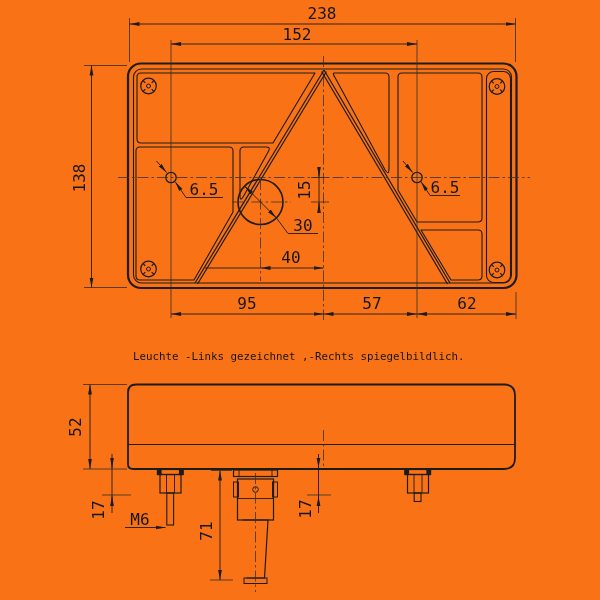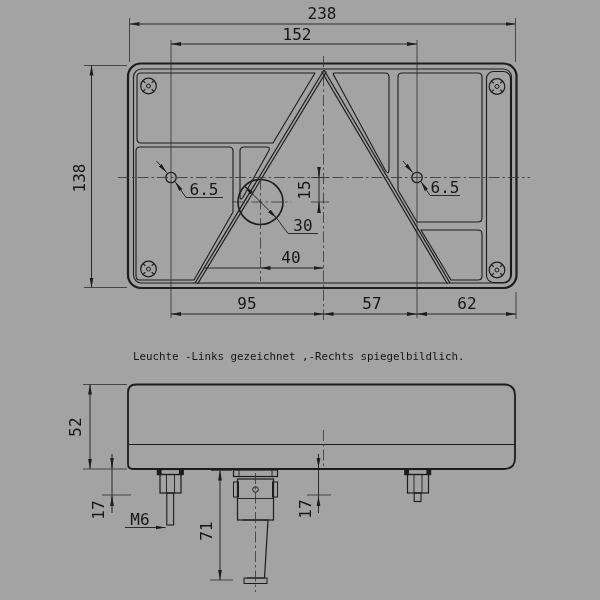--- a/index.html
+++ b/index.html
@@ -1,16 +1,16 @@
 <!DOCTYPE html>
 <html><head>
 <meta charset="utf-8">
 <style>
   html,body{margin:0;padding:0;background:#ffffff;}
-  #canvas{width:600px;height:600px;position:relative;background:#a3a3a3;overflow:hidden;}
+  #canvas{width:600px;height:600px;position:relative;background:#f97316;overflow:hidden;}
   svg{display:block;}
   text{font-family:"DejaVu Sans Mono","Liberation Mono",monospace;fill:#161616;}
   .dimtxt{font-size:16px;}
   .note{font-size:10.8px;letter-spacing:0px;}
 </style>
 </head>
 <body>
 
 <div id="canvas">
 <svg width="600" height="600" viewBox="0 0 600 600">

